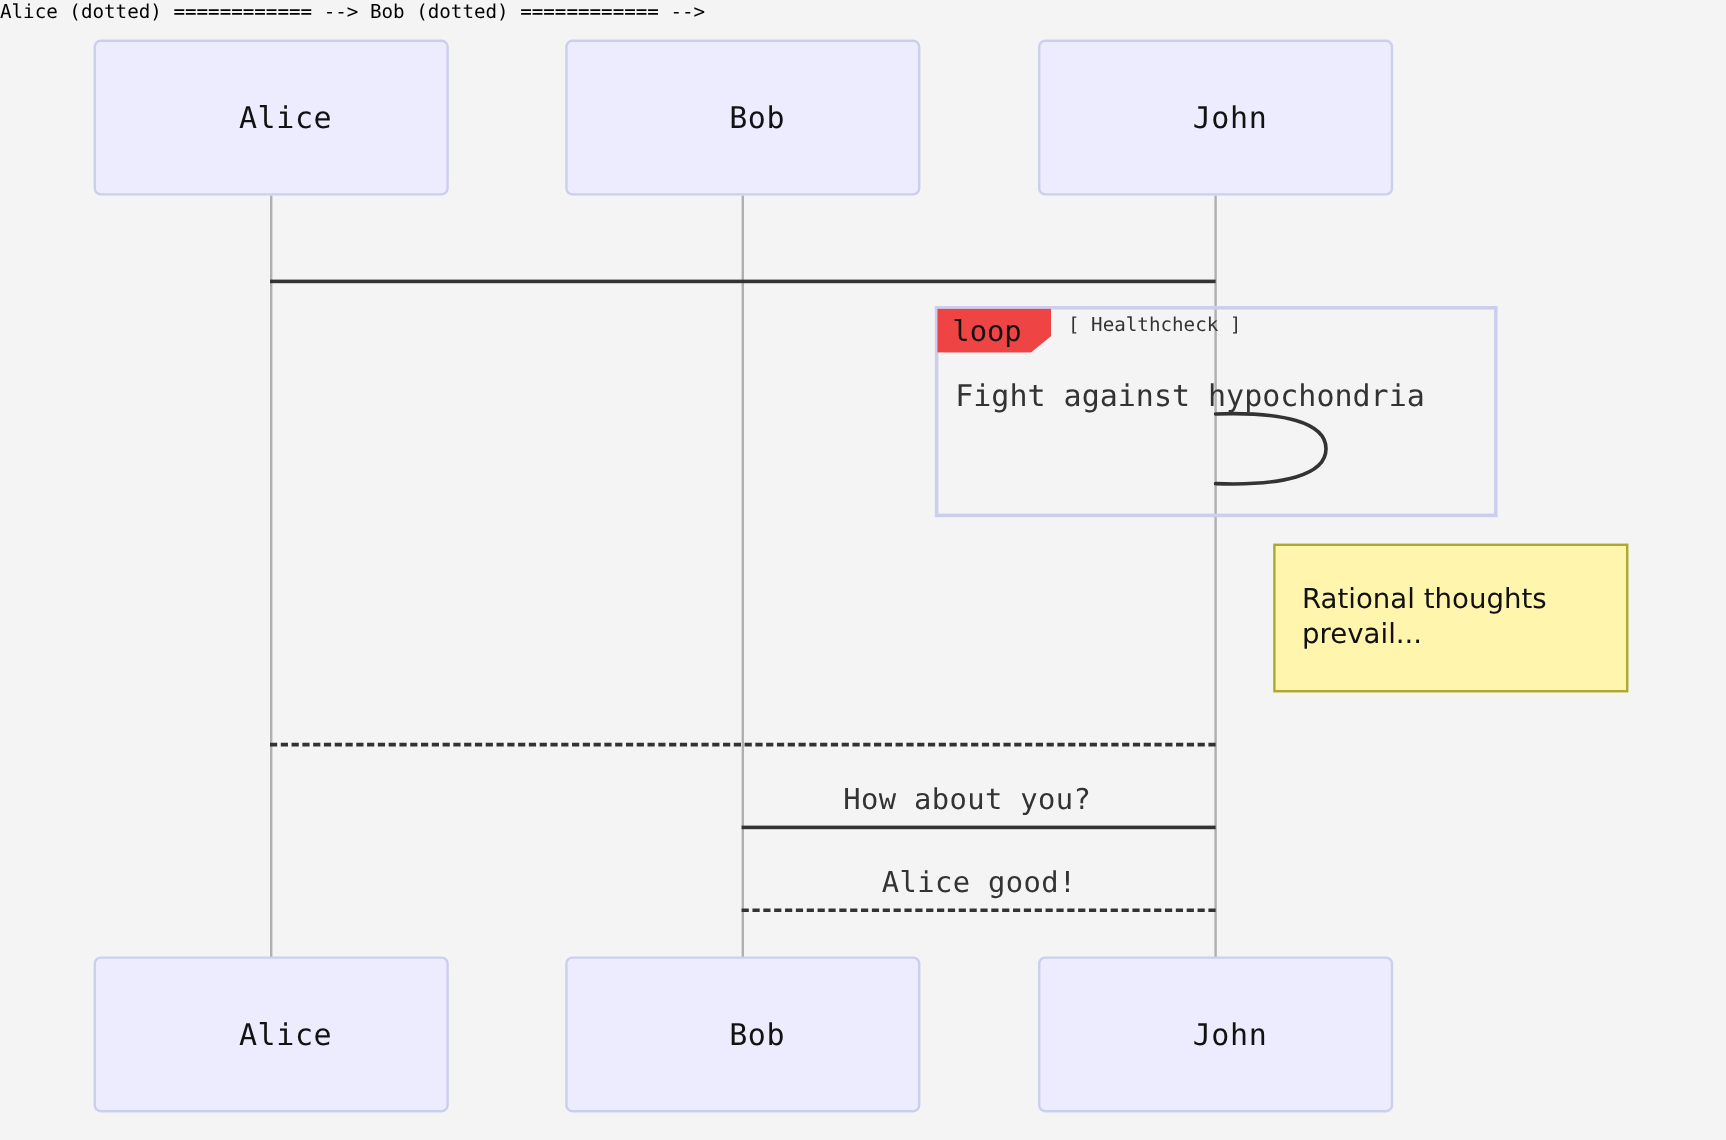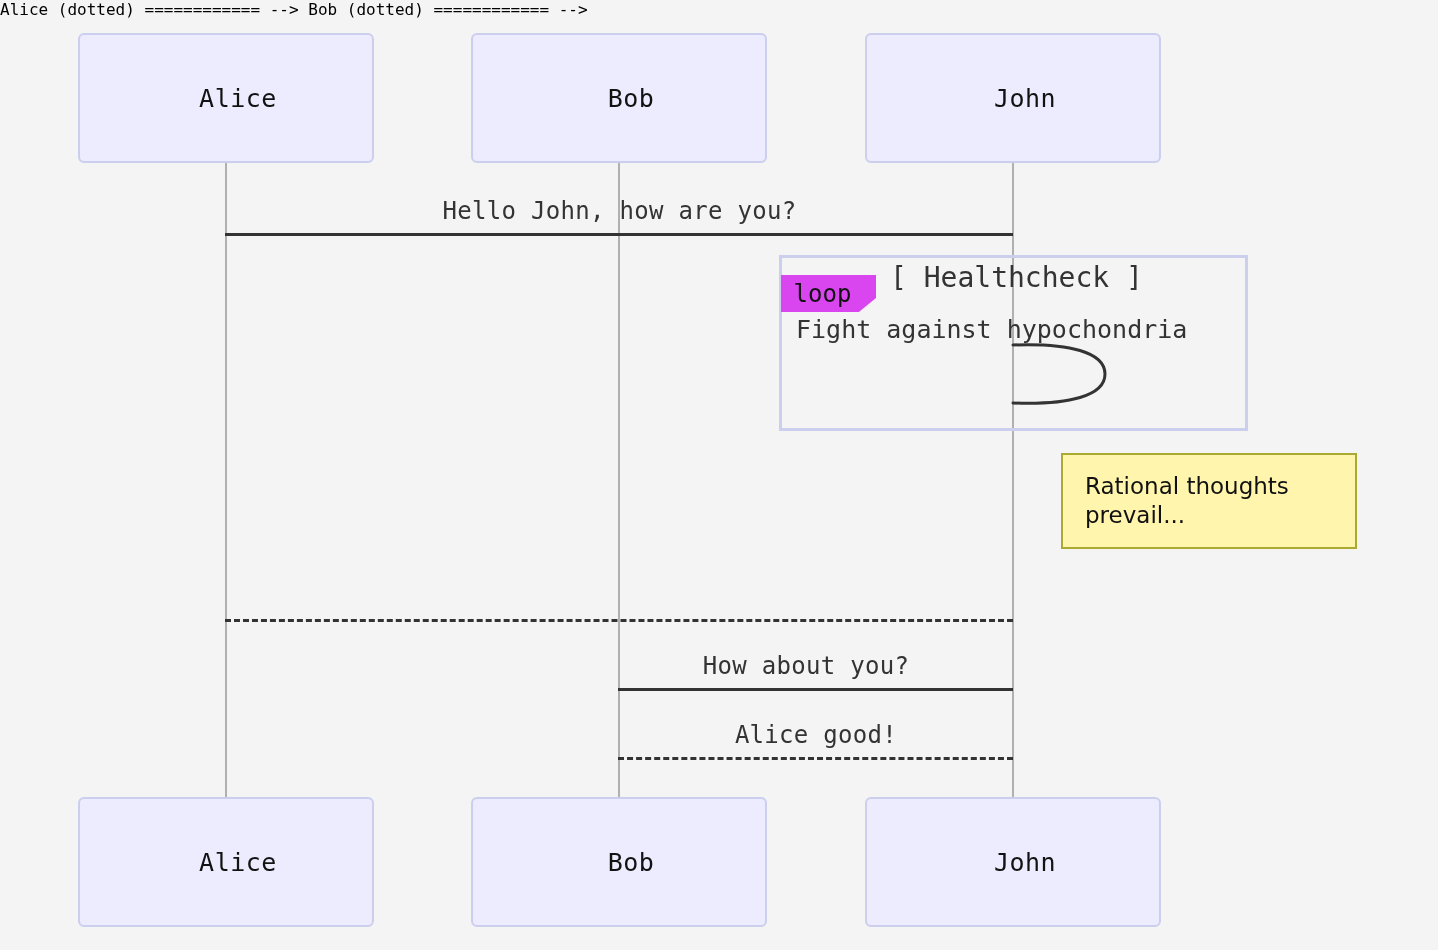--- a/index.html
+++ b/index.html
@@ -66,39 +66,38 @@
   
   .loop-box {
     position: absolute;
     box-sizing: border-box;
     border: 3px solid #ccceee;
     background: transparent;
   }
   .loop-tab {
     position: absolute;
     box-sizing: border-box;
-    background: #d946ef;
+    background: #ef4444;
     display: flex;
     align-items: center;
     justify-content: center;
     -webkit-clip-path: polygon(0 0, 100% 0, 100% 62%, 82% 100%, 0 100%);
     clip-path: polygon(0 0, 100% 0, 100% 62%, 82% 100%, 0 100%);
-    margin-top: 18px;
   }
   .loop-tab-text {
     font-family: "DejaVu Sans Mono", "Liberation Mono", monospace;
     font-size: 24px;
     color: #121212;
     font-weight: 400;
     padding-right: 12px;
   }
   .loop-title {
     position: absolute;
     font-family: "DejaVu Sans Mono", "Liberation Mono", monospace;
-    font-size: 28px;
+    font-size: 16px;
     color: #333333;
     white-space: nowrap;
     text-align: right;
   }
   .loop-inner-label {
     position: absolute;
     font-family: "DejaVu Sans Mono", "Liberation Mono", monospace;
     font-size: 25px;
     color: #333333;
     white-space: nowrap;
@@ -143,38 +142,37 @@
     <span class="actor-label">Alice</span>
   </div>
   <div class="actor-box" style="left:471px; top:33px; width:296px; height:130px;">
     <span class="actor-label">Bob</span>
   </div>
   <div class="actor-box" style="left:865px; top:33px; width:296px; height:130px;">
     <span class="actor-label">John</span>
   </div>
 
   
-  <div class="msg-label" style="left:226px; top:197px; width:787px;">Hello John, how are you?</div>
   <div class="msg-line" style="left:225px; top:233px; width:788px;"></div>
 
   
   <div class="loop-box" style="left:779px; top:255px; width:469px; height:176px;"></div>
   <div class="loop-tab" style="left:781px; top:257px; width:95px; height:37px;">
     <span class="loop-tab-text">loop</span>
   </div>
   <div class="loop-title" style="left:890px; top:261px;">[ Healthcheck ]</div>
   <div class="loop-inner-label" style="left:796px; top:315px;">Fight against hypochondria</div>
 
   
   <svg class="self-loop" style="left:1009px; top:340px;" width="100" height="68" viewBox="0 0 100 68">
     <path d="M 4 5 C 60 3, 96 12, 96 34 C 96 56, 60 65, 4 63" fill="none" stroke="#333333" stroke-width="3" stroke-linecap="round"></path>
   </svg>
 
   
-  <div class="note-box" style="left:1061px; top:453px; width:296px; height:96px;">
+  <div class="note-box" style="left:1061px; top:453px; width:296px; height:124px;">
     <div class="note-text">Rational thoughts
 prevail...</div>
   </div>
 
    Alice (dotted) ============ --&gt;
   <div class="msg-line dotted" style="left:225px; top:619px; width:788px;"></div>
 
   
   <div class="msg-label" style="left:619px; top:652px; width:374px;">How about you?</div>
   <div class="msg-line" style="left:618px; top:688px; width:395px;"></div>

